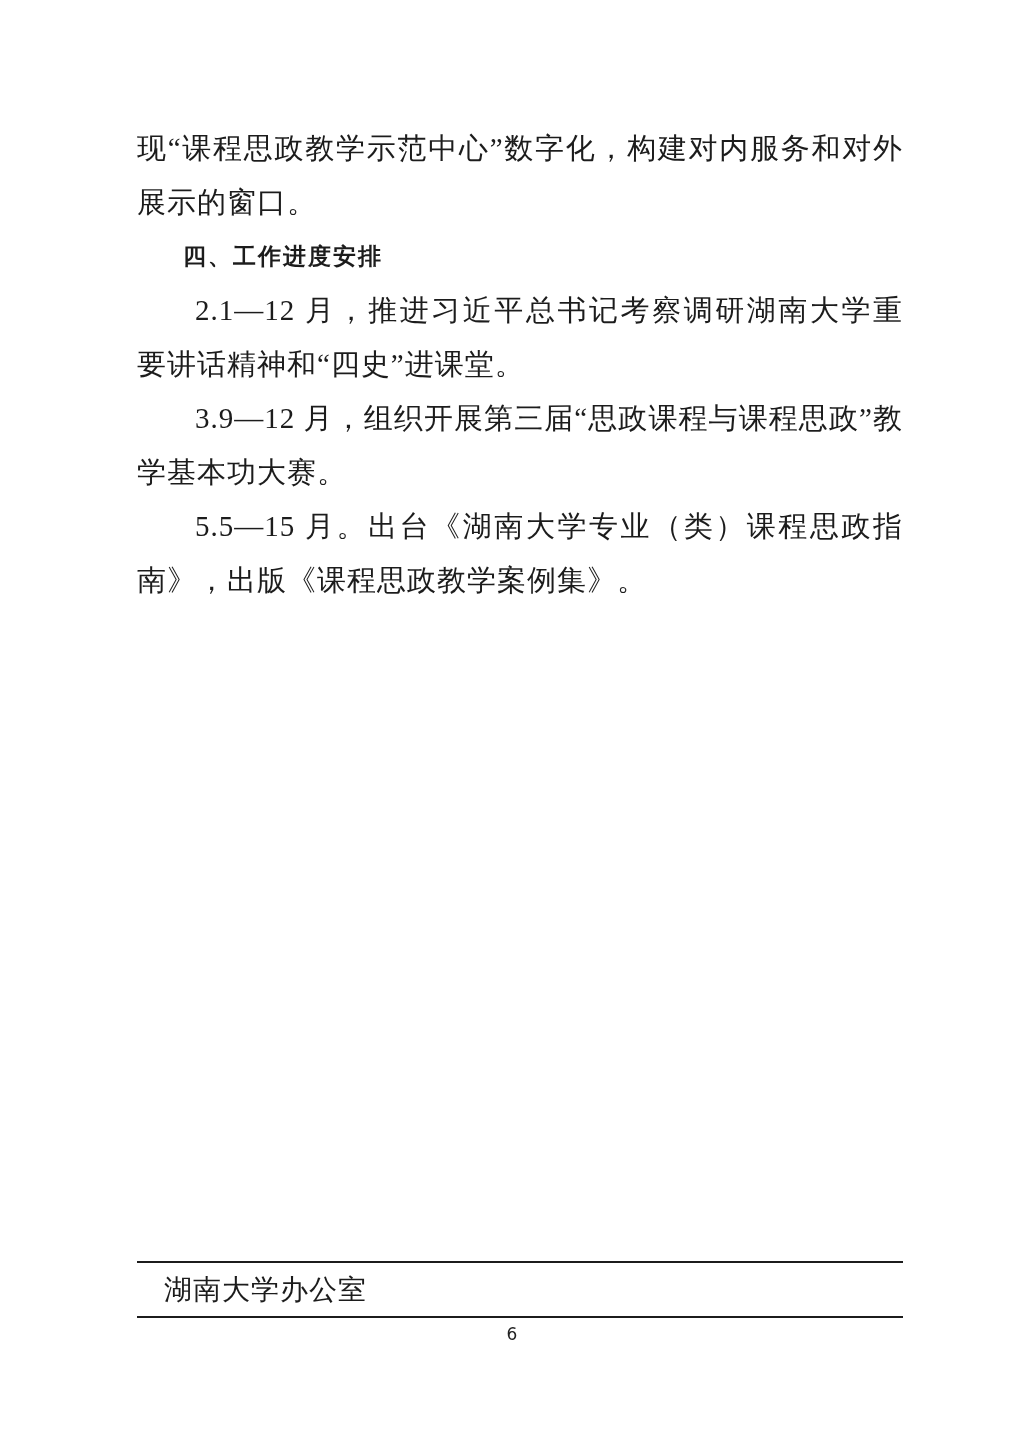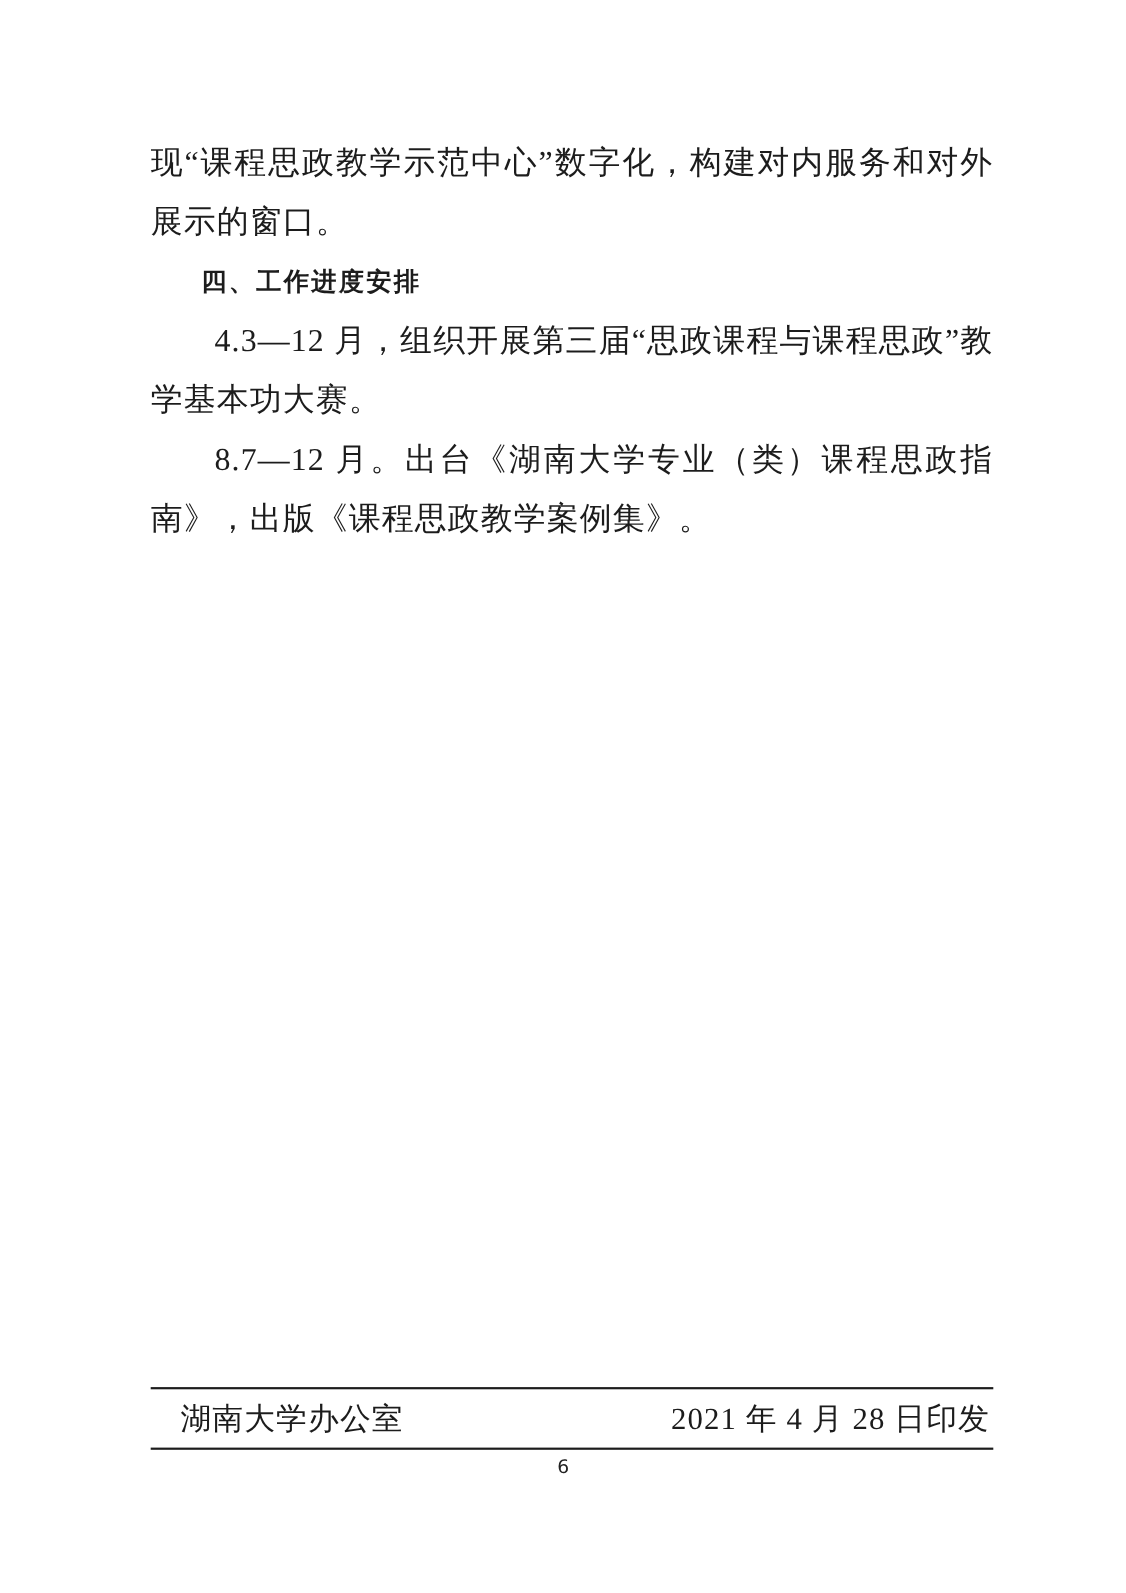--- a/index.html
+++ b/index.html
@@ -60,24 +60,24 @@
   }
 </style>
 </head>
 <body>
 
 <div class="page">
 
   <div class="body-text">
     <p class="continuation">现“课程思政教学示范中心”数字化，构建对内服务和对外展示的窗口。</p>
     <p class="section-heading">四、工作进度安排</p>
-    <p>4.3—12 月，组织开展第三届“思政课程与课程思政”教学基本功大赛。</p>
-    <p>8.7—12 月。出台《湖南大学专业（类）课程思政指南》，出版《课程思政教学案例集》。</p>
+    <p>2.1—12 月，推进习近平总书记考察调研湖南大学重要讲话精神和“四史”进课堂。</p>
+    <p>3.9—12 月，组织开展第三届“思政课程与课程思政”教学基本功大赛。</p>
+    <p>5.5—15 月。出台《湖南大学专业（类）课程思政指南》，出版《课程思政教学案例集》。</p>
   </div>
 
   <div class="doc-footer">
     <span>湖南大学办公室</span>
-    <span>2021 年 4 月 28 日印发</span>
   </div>
 
   <div class="page-number">6</div>
 
 </div>
 
 </body></html>

